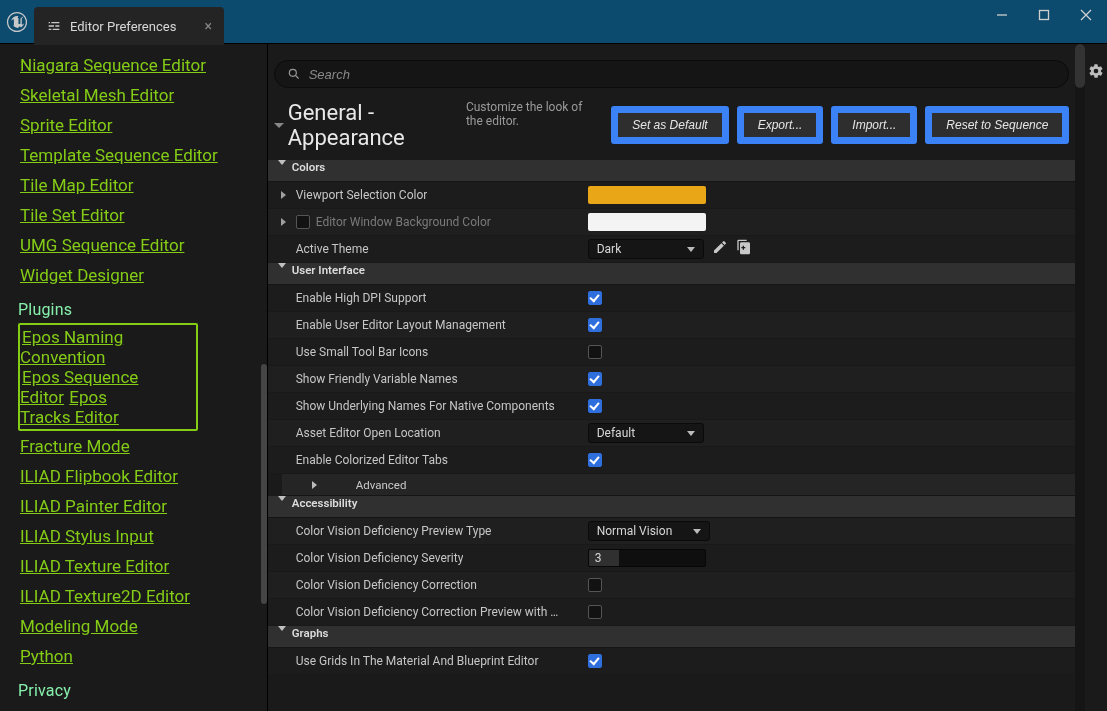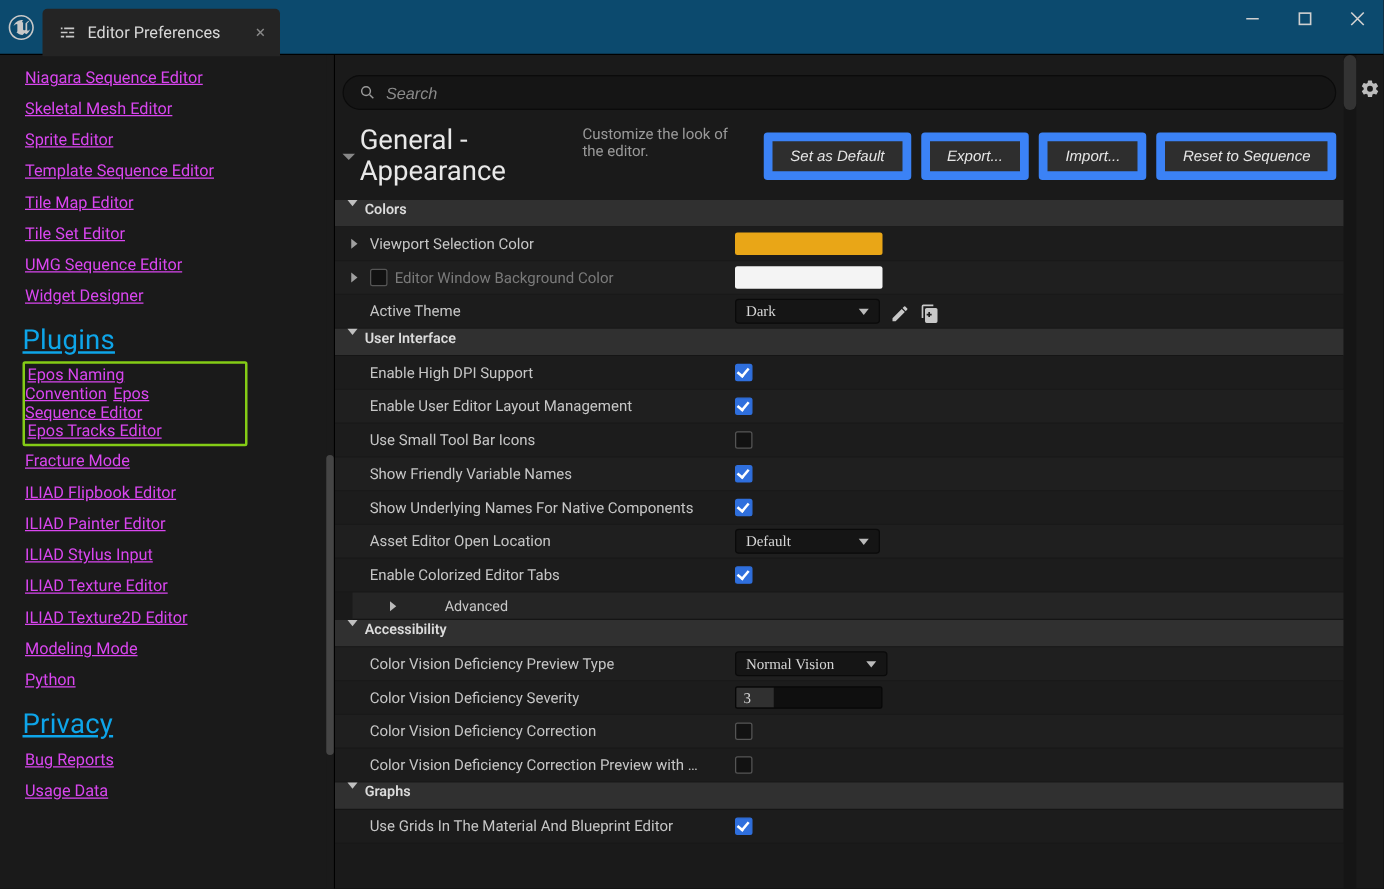--- a/index.html
+++ b/index.html
@@ -21,23 +21,23 @@
 
   
   .main { flex:1 1 auto; display:flex; min-height:0; }
 
   
   .sidebar-wrap { width:297px; background:#1a1a1a; border-right:1px solid #000; display:flex; }
   .sidebar { flex:1 1 auto; padding:6px 0 8px 20px; overflow:hidden; }
   .sidebar-scroll { width:6px; background:#1a1a1a; display:flex; flex-direction:column; align-items:center; padding-top:320px; }
   .sidebar-thumb { width:6px; height:240px; background:#454545; border-radius:3px; }
 
-  .section-heading { color:#0ea5e9; font-size:22px; font-weight:400; margin:10px 0 4px -2px; letter-spacing:.2px;text-decoration:underline; }
+  .section-heading { color:#86efac; font-size:16px; font-weight:400; margin:10px 0 4px -2px; letter-spacing:.2px; }
   .nav-list { display:flex; flex-direction:column; }
-  .nav-item { color:#d946ef; font-size:13px; padding:5px 0; text-decoration:underline; cursor:pointer; width:max-content; }
+  .nav-item { color:#84cc16; font-size:17px; padding:5px 0; text-decoration:underline; cursor:pointer; width:max-content; }
   .highlight-box { border:2px solid #84cc16; border-radius:2px; padding:2px 54px 2px 0; margin-left:-2px; width:180px; }
 
   
   .content-wrap { flex:1 1 auto; display:flex; min-width:0; }
   .content { flex:1 1 auto; display:flex; flex-direction:column; min-width:0; padding:16px 0 0 0; }
   .content-scroll { width:10px; background:#151515; display:flex; flex-direction:column; }
   .content-thumb { width:10px; height:44px; background:#333; border-radius:5px; margin-top:0; }
   .gear-col { width:24px; display:flex; align-items:flex-start; justify-content:center; padding-top:19px; }
   .gear-col svg { width:16px; height:16px; fill:#bcbcbc; }
 
@@ -67,21 +67,21 @@
   .advanced-row .a-label { color:#c8c8c8; font-size:11.5px;margin-left:33px; }
 
   .row { height:27px; display:flex; align-items:center; border-bottom:1px solid #191919; }
   .row:nth-child(even) { background:#1c1c1c; }
   .row:nth-child(odd)  { background:#1f1f1f; }
   .left-cell { width:304px; display:flex; align-items:center; gap:6px; padding-left:10px; }
   .exp { width:12px; display:flex; justify-content:center; }
   .exp .e-caret { width:0; height:0; border-left:5px solid #a0a0a0; border-top:4px solid transparent; border-bottom:4px solid transparent; }
   .row-label { color:#c6c6c6; font-size:12px; white-space:nowrap; overflow:hidden; text-overflow:ellipsis; max-width:270px; }
   .disabled .row-label { color:#7a7a7a; }
-  .right-cell { flex:1 1 auto; display:flex; align-items:flex-end; padding-left:16px; gap:8px;font-family:Liberation Serif, serif; }
+  .right-cell { flex:1 1 auto; display:flex; align-items:flex-start; padding-left:16px; gap:8px; }
   .row-tail { width:56px; }
 
   .swatch { width:118px; height:18px; border-radius:2px; }
   .swatch-orange { background:#e9a617; }
   .swatch-white  { background:#f4f4f4; }
 
   .combo { width:116px; height:20px; background:#151515; border:1px solid #0a0a0a; border-radius:3px; display:flex; align-items:center; padding:0 8px; position:relative; cursor:pointer; }
   .combo span { color:#d6d6d6; font-size:12px; }
   .combo .c-caret { position:absolute; right:8px; width:0; height:0; border-top:5px solid #bbb; border-left:4px solid transparent; border-right:4px solid transparent; }
 

